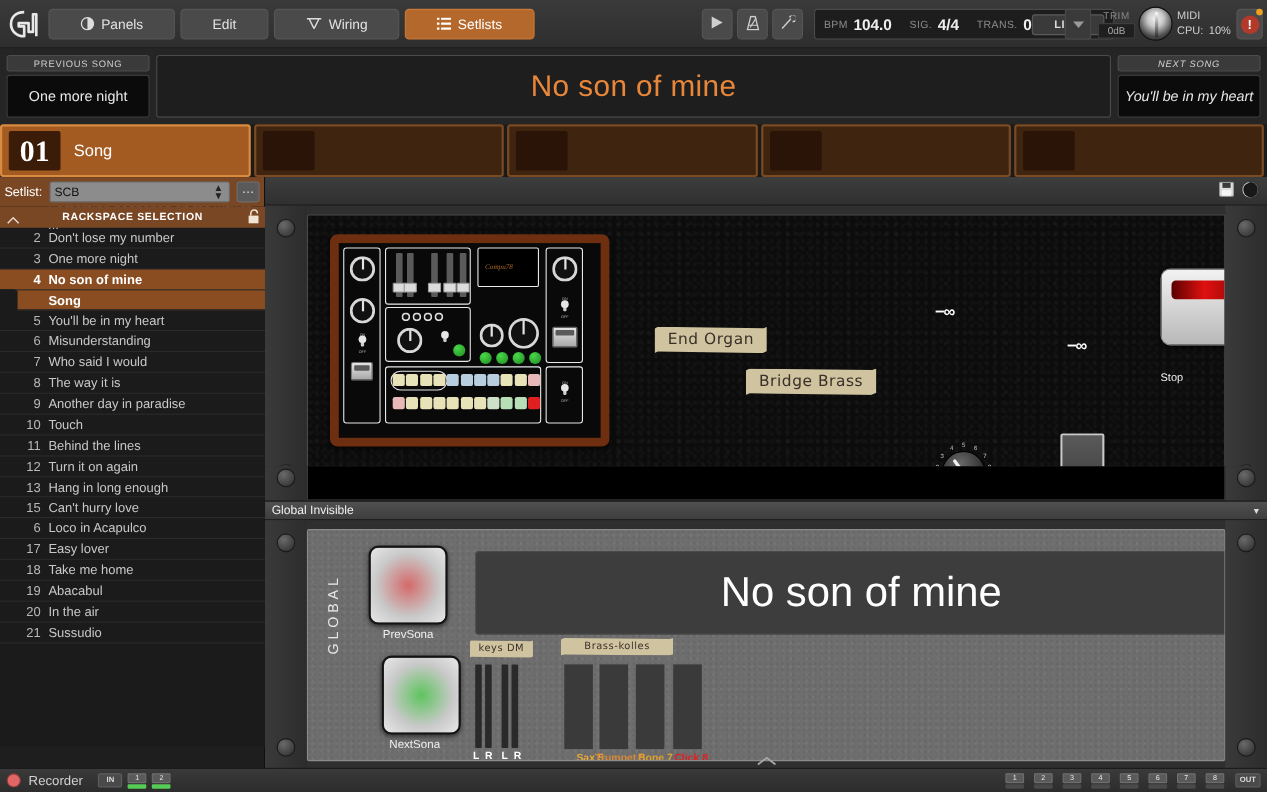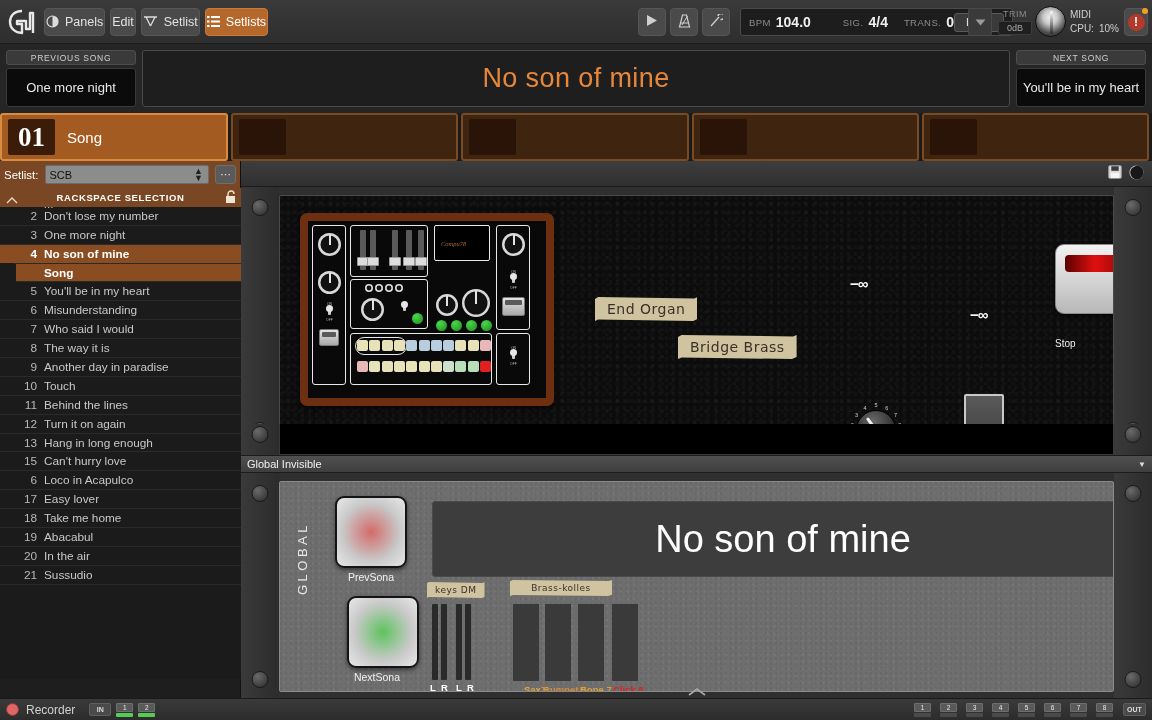--- a/index.html
+++ b/index.html
@@ -18,21 +18,21 @@
     position:absolute; left:0; top:0; width:1152px; height:44px;
     background:linear-gradient(#3a3a3a,#2e2e2e);
     border-bottom:1px solid #1b1b1b;
     display:flex; align-items:center;
   }
   .logo { width:44px; height:44px; display:flex; align-items:center; justify-content:center; }
   .logo svg { display:block; }
   .tbtn {
     height:28px; border-radius:4px; background:#4a4a4a;
     border:1px solid #565656; color:#e2e2e2; font-size:12.5px;
-    display:flex; align-items:center; gap:6px; padding:0 1px;
+    display:flex; align-items:center; gap:6px; padding:0 28px;
     margin-right:5px; cursor:pointer; white-space:nowrap;
   }
   .tbtn.active { background:#b5682c; border-color:#c97a3a; color:#fff; }
   .tbtn .ic { display:flex; align-items:center; }
 
   .transport { position:absolute; left:638px; top:8px; display:flex; gap:4px; }
   .tp {
     width:28px; height:28px; border-radius:4px; background:#4a4a4a;
     border:1px solid #565656; display:flex; align-items:center; justify-content:center;
     cursor:pointer;
@@ -82,21 +82,21 @@
   }
   .alertdot { position:absolute; right:-1px; top:-1px; width:6px; height:6px; border-radius:50%; background:#f0a020; }
   .circ-excl {
     width:17px; height:17px; border-radius:50%; background:#b33a2a;
     color:#fff; font-size:12px; font-weight:bold; line-height:17px; text-align:center;
   }
 
   
   .songbar { position:absolute; left:0; top:44px; width:1152px; height:69px; background:#252525; }
   .prevwrap { position:absolute; left:6px; top:6px; width:130px; }
-  .nextwrap { position:absolute; left:1016px; top:6px; width:130px; }
+  .nextwrap { position:absolute; left:1016px; top:6px; width:130px;font-style:italic; }
   .navlbl {
     height:15px; background:#3a3a3a; border:1px solid #4d4d4d; border-radius:3px;
     font-size:8.5px; letter-spacing:.7px; color:#cfcfcf;
     display:flex; align-items:center; justify-content:center;
   }
   .navsong {
     margin-top:3px; height:39px; background:#0b0b0b; border:1px solid #3a3a3a; border-radius:3px;
     display:flex; align-items:center; justify-content:center;
     font-size:13px; color:#e8e8e8; cursor:pointer; text-align:center; padding:0 4px;
   }
@@ -384,21 +384,21 @@
     <div class="tbtn">
       <span>Edit</span>
     </div>
 
     <div class="tbtn">
       <span class="ic">
         <svg width="15" height="13" viewBox="0 0 15 13">
             <path d="M1 2 L14 2 M3 2 L7.5 11 M12 2 L7.5 11" stroke="#ddd" stroke-width="1.3" fill="none"></path>
           </svg>
       </span>
-      <span>Setlist</span>
+      <span>Wiring</span>
     </div>
 
     <div class="tbtn active">
       <span class="ic">
         <svg width="13" height="12" viewBox="0 0 13 12">
             <g fill="#fff">
               <rect x="0" y="0" width="2.5" height="2"></rect>
               <rect x="4" y="0" width="9" height="2"></rect>
               <rect x="0" y="4.5" width="2.5" height="2"></rect>
               <rect x="4" y="4.5" width="9" height="2"></rect>
@@ -433,21 +433,21 @@
               <path d="M2 12 L10 3" stroke="#cfcfcf" stroke-width="1.3" fill="none"></path>
               <path d="M9 2 A3 3 0 1 1 11.5 5.5" stroke="#cfcfcf" stroke-width="1.3" fill="none"></path>
             </svg>
         </span>
       </div>
     </div>
 
     <div class="tempo-pane">
       <span class="lbl-sm">BPM</span>
       <span class="val-b">104.0</span>
-      <span class="lbl-sm" style="margin-left:32px">SIG.</span>
+      <span class="lbl-sm" style="margin-left:16px">SIG.</span>
       <span class="val-b">4/4</span>
       <span class="lbl-sm" style="margin-left:16px">TRANS.</span>
       <span class="val-b">0</span>
       <div class="linkbtn">
         <span>LINK</span>
       </div>
     </div>
 
     <div class="tempo-drop">
       <span>

